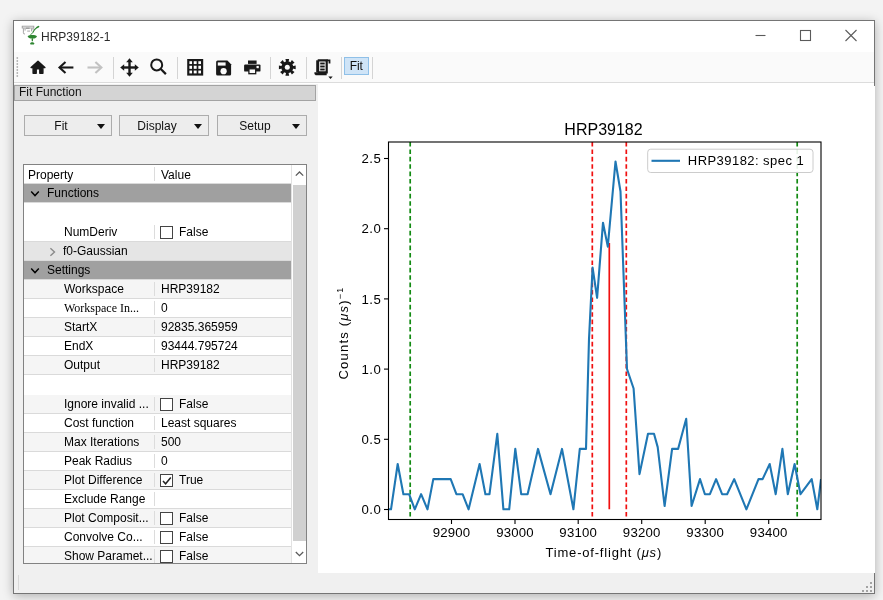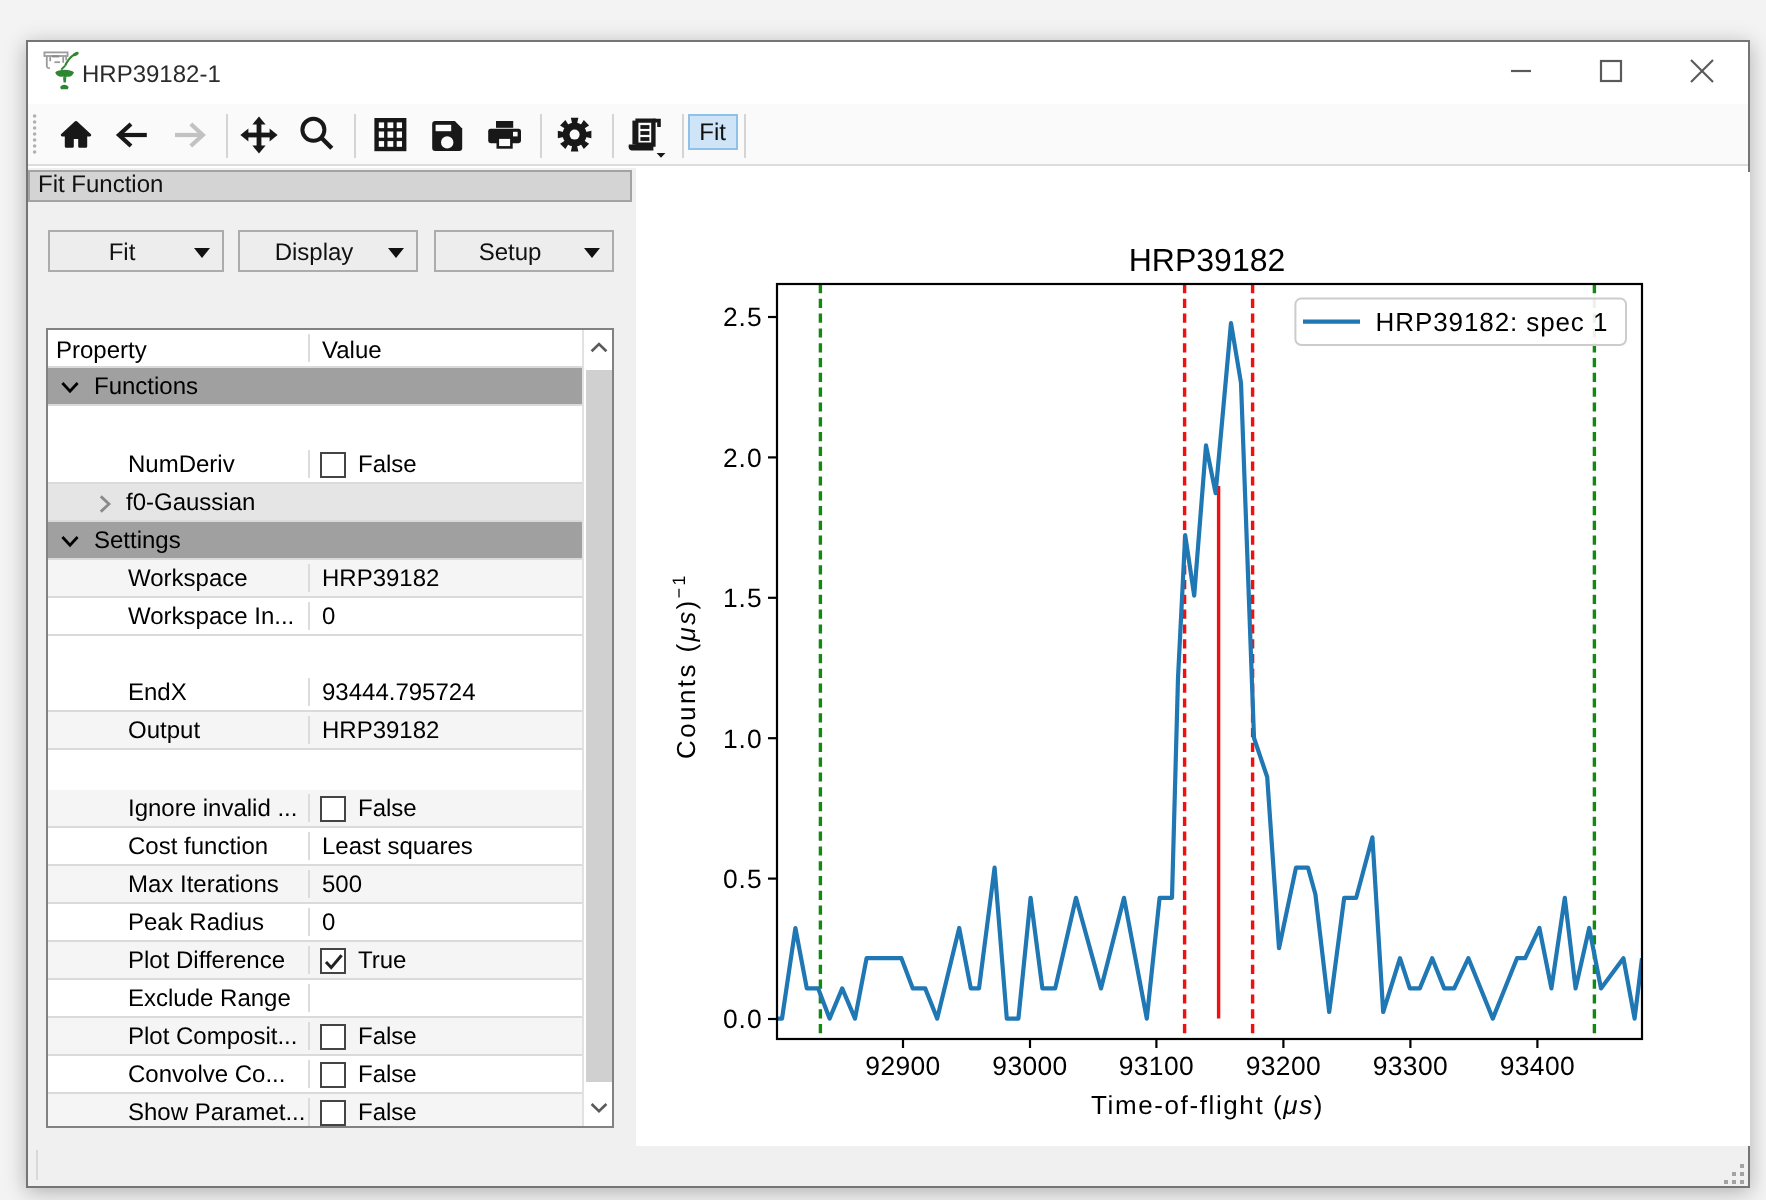--- a/index.html
+++ b/index.html
@@ -180,22 +180,27 @@
           </svg>
           <div class="plab" style="left:23px;">Settings</div>
         </div>
         <div class="prow" style="top:114.9px; height:19.1px; background:#f5f5f5;">
           <div class="coldiv" style="left:130px;"></div>
           <div class="plab" style="left:40px;">Workspace</div>
           <div class="pval">HRP39182</div>
         </div>
         <div class="prow" style="top:134.0px; height:19.1px; background:#ffffff;">
           <div class="coldiv" style="left:130px;"></div>
-          <div class="plab" style="left:40px;">Workspace In...</div>
+          <div class="plab" style="left:40px;font-family:Liberation Serif, serif;">Workspace In...</div>
           <div class="pval">0</div>
+        </div>
+        <div class="prow" style="top:153.1px; height:19.1px; background:#f5f5f5;">
+          <div class="coldiv" style="left:130px;"></div>
+          <div class="plab" style="left:40px;">StartX</div>
+          <div class="pval">92835.365959</div>
         </div>
         <div class="prow" style="top:172.2px; height:19.1px; background:#ffffff;">
           <div class="coldiv" style="left:130px;"></div>
           <div class="plab" style="left:40px;">EndX</div>
           <div class="pval">93444.795724</div>
         </div>
         <div class="prow" style="top:191.3px; height:19.1px; background:#f5f5f5;">
           <div class="coldiv" style="left:130px;"></div>
           <div class="plab" style="left:40px;">Output</div>
           <div class="pval">HRP39182</div>

